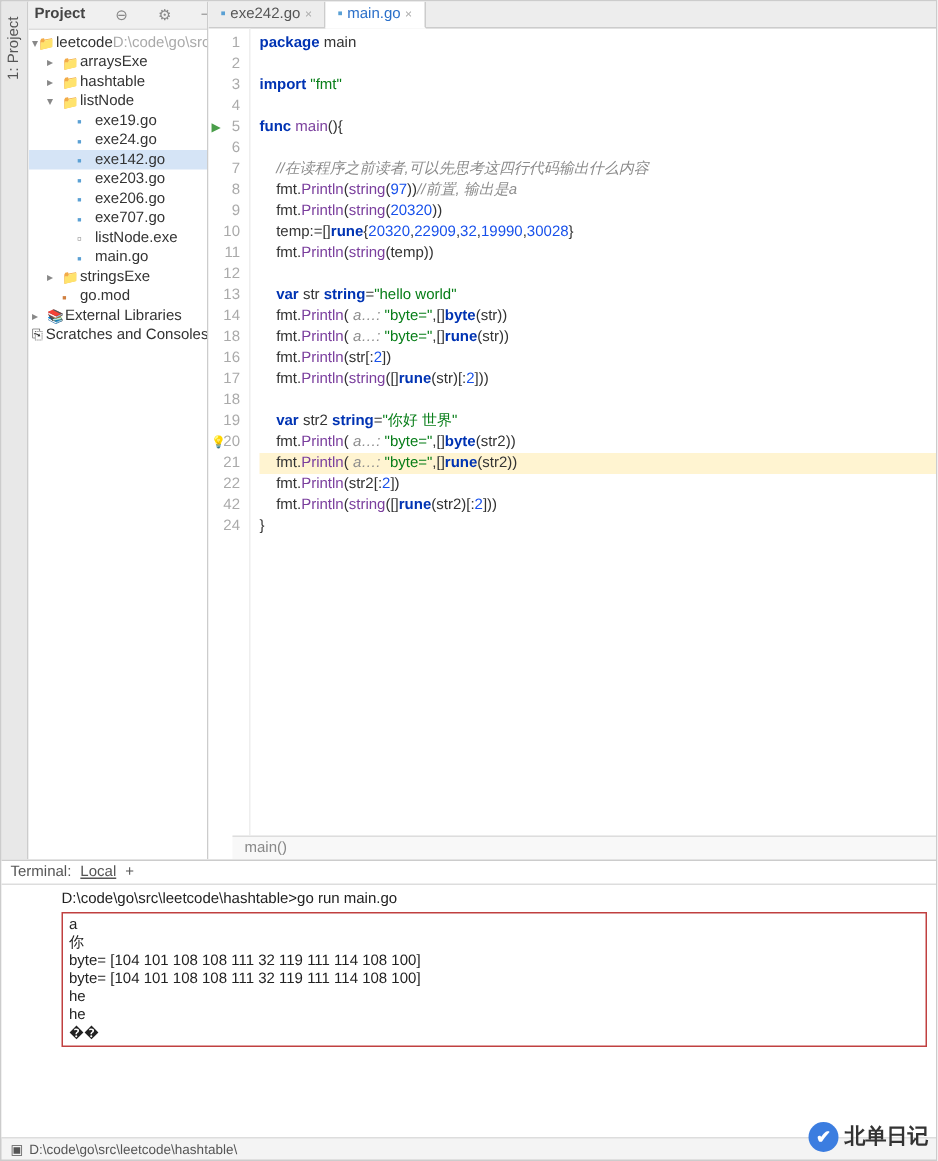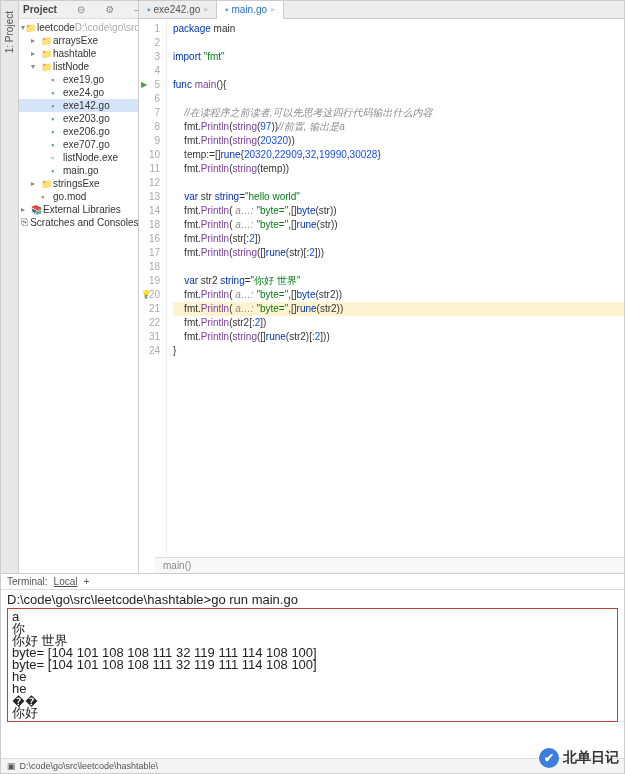--- a/index.html
+++ b/index.html
@@ -27,30 +27,30 @@
 .tab.act { background:#fff; color:#2a6fc9; border-bottom:1px solid #fff; margin-bottom:-1px; }
 .tab .x { color:#aaa; font-size:8px; }
 .code { flex:1; display:flex; font-family:Consolas,monospace; font-size:10px; overflow:auto; line-height:14px; }
 .gutter { width:28px; text-align:right; color:#aaa; padding:3px 6px 3px 0; background:#fff; border-right:1px solid #eee; user-select:none; }
 .gutter div { height:14px; position:relative; }
 .gutter .play { color:#4a9e4a; position:absolute; left:2px; font-size:8px; }
 .gutter .bulb { color:#d4a017; position:absolute; left:2px; font-size:8px; }
 .lines { flex:1; padding:3px 0 3px 6px; white-space:pre; color:#333; }
 .lines div { height:14px; }
 .lines .hl { background:#fff4d1; }
-.k { color:#0033b3; font-weight:normal; }
+.k { color:#0033b3; font-weight:bold; }
 .s { color:#067d17; }
 .fn { color:#7a3e9d; }
 .c { color:#8c8c8c; font-style:italic;margin-top:48px; }
 .n { color:#1750eb; }
 .crumb { font-size:10px; padding:2px 8px; color:#888; background:#f8f8f8; border-top:1px solid #ddd;margin-left:16px; }
 .terminal { height:185px; display:flex; flex-direction:column; border-top:1px solid #ccc; background:#fff; }
 .term-tabs { display:flex; font-size:10px; padding:2px 6px; border-bottom:1px solid #ddd; gap:6px; color:#555; }
 .term-tabs .u { text-decoration:underline; }
-.term-body { flex:1; position:relative; padding:4px 6px; font-family:Consolas,monospace; font-size:13px; color:#222; overflow:auto; }
+.term-body { flex:1; position:relative; padding:4px 6px; font-family:Consolas,monospace; font-size:10px; color:#222; overflow:auto;margin-left:34px; }
 .term-body .box { border:1px solid #c04040; padding:2px 4px; margin-top:2px; }
 .term-body div { line-height:12px; white-space:pre; }
 .status { font-size:9px; padding:2px 6px; border-top:1px solid #ddd; color:#555; display:flex; align-items:center; gap:4px; }
 .brand { position:absolute; right:6px; bottom:6px; display:flex; align-items:center; gap:4px; font-size:14px; font-weight:bold; color:#333; }
 .brand .logo { width:20px; height:20px; background:#3b7de0; border-radius:50%; display:flex; align-items:center; justify-content:center; color:#fff; font-size:12px; }
 </style>
 </head>
 <body>
 
 <div class="ide">
@@ -195,37 +195,37 @@
             <div>13</div>
             <div>14</div>
             <div>18</div>
             <div>16</div>
             <div>17</div>
             <div>18</div>
             <div>19</div>
             <div>20<span class="bulb">💡</span></div>
             <div>21</div>
             <div>22</div>
-            <div>31</div>
+            <div>42</div>
             <div>24</div>
           </div>
     <div class="lines" id="lines"><div><span class="k">package</span> main</div><div>&nbsp;</div><div><span class="k">import</span> <span class="s">"fmt"</span></div><div>&nbsp;</div><div><span class="k">func</span> <span class="fn">main</span>(){</div><div>&nbsp;</div><div>    <span class="c">//在读程序之前读者,可以先思考这四行代码输出什么内容</span></div><div>    fmt.<span class="fn">Println</span>(<span class="fn">string</span>(<span class="n">97</span>))<span class="c">//前置, 输出是a</span></div><div>    fmt.<span class="fn">Println</span>(<span class="fn">string</span>(<span class="n">20320</span>))</div><div>    temp:=[]<span class="k">rune</span>{<span class="n">20320</span>,<span class="n">22909</span>,<span class="n">32</span>,<span class="n">19990</span>,<span class="n">30028</span>}</div><div>    fmt.<span class="fn">Println</span>(<span class="fn">string</span>(temp))</div><div>&nbsp;</div><div>    <span class="k">var</span> str <span class="k">string</span>=<span class="s">"hello world"</span></div><div>    fmt.<span class="fn">Println</span>( <span class="c">a…: </span><span class="s">"byte="</span>,[]<span class="k">byte</span>(str))</div><div>    fmt.<span class="fn">Println</span>( <span class="c">a…: </span><span class="s">"byte="</span>,[]<span class="k">rune</span>(str))</div><div>    fmt.<span class="fn">Println</span>(str[:<span class="n">2</span>])</div><div>    fmt.<span class="fn">Println</span>(<span class="fn">string</span>([]<span class="k">rune</span>(str)[:<span class="n">2</span>]))</div><div>&nbsp;</div><div>    <span class="k">var</span> str2 <span class="k">string</span>=<span class="s">"你好 世界"</span></div><div>    fmt.<span class="fn">Println</span>( <span class="c">a…: </span><span class="s">"byte="</span>,[]<span class="k">byte</span>(str2))</div><div class="hl">    fmt.<span class="fn">Println</span>( <span class="c">a…: </span><span class="s">"byte="</span>,[]<span class="k">rune</span>(str2))</div><div>    fmt.<span class="fn">Println</span>(str2[:<span class="n">2</span>])</div><div>    fmt.<span class="fn">Println</span>(<span class="fn">string</span>([]<span class="k">rune</span>(str2)[:<span class="n">2</span>]))</div><div>}</div></div>
    </div>
    <div class="crumb">main()</div>
   </div>
  </div>
  <div class="terminal">
   <div class="term-tabs">
    <span>Terminal:</span>
    <span class="u">Local</span>
    <span>+</span>
   </div>
   <div class="term-body">
    <div>D:\code\go\src\leetcode\hashtable&gt;go run main.go</div>
-   <div class="box" id="termout"><div>a</div><div>你</div><div>你好 世界</div><div>byte= [104 101 108 108 111 32 119 111 114 108 100]</div><div>byte= [104 101 108 108 111 32 119 111 114 108 100]</div><div>he</div><div>he</div><div>��</div><div>你好</div></div>
+   <div class="box" id="termout"><div>a</div><div>你</div><div>byte= [104 101 108 108 111 32 119 111 114 108 100]</div><div>byte= [104 101 108 108 111 32 119 111 114 108 100]</div><div>he</div><div>he</div><div>��</div></div>
   </div>
  </div>
  <div class="status">
   <span>▣</span>
   <span>D:\code\go\src\leetcode\hashtable\</span>
  </div>
 </div>
 <div class="brand">
  <span class="logo">✔</span>
  <span>北单日记</span>

